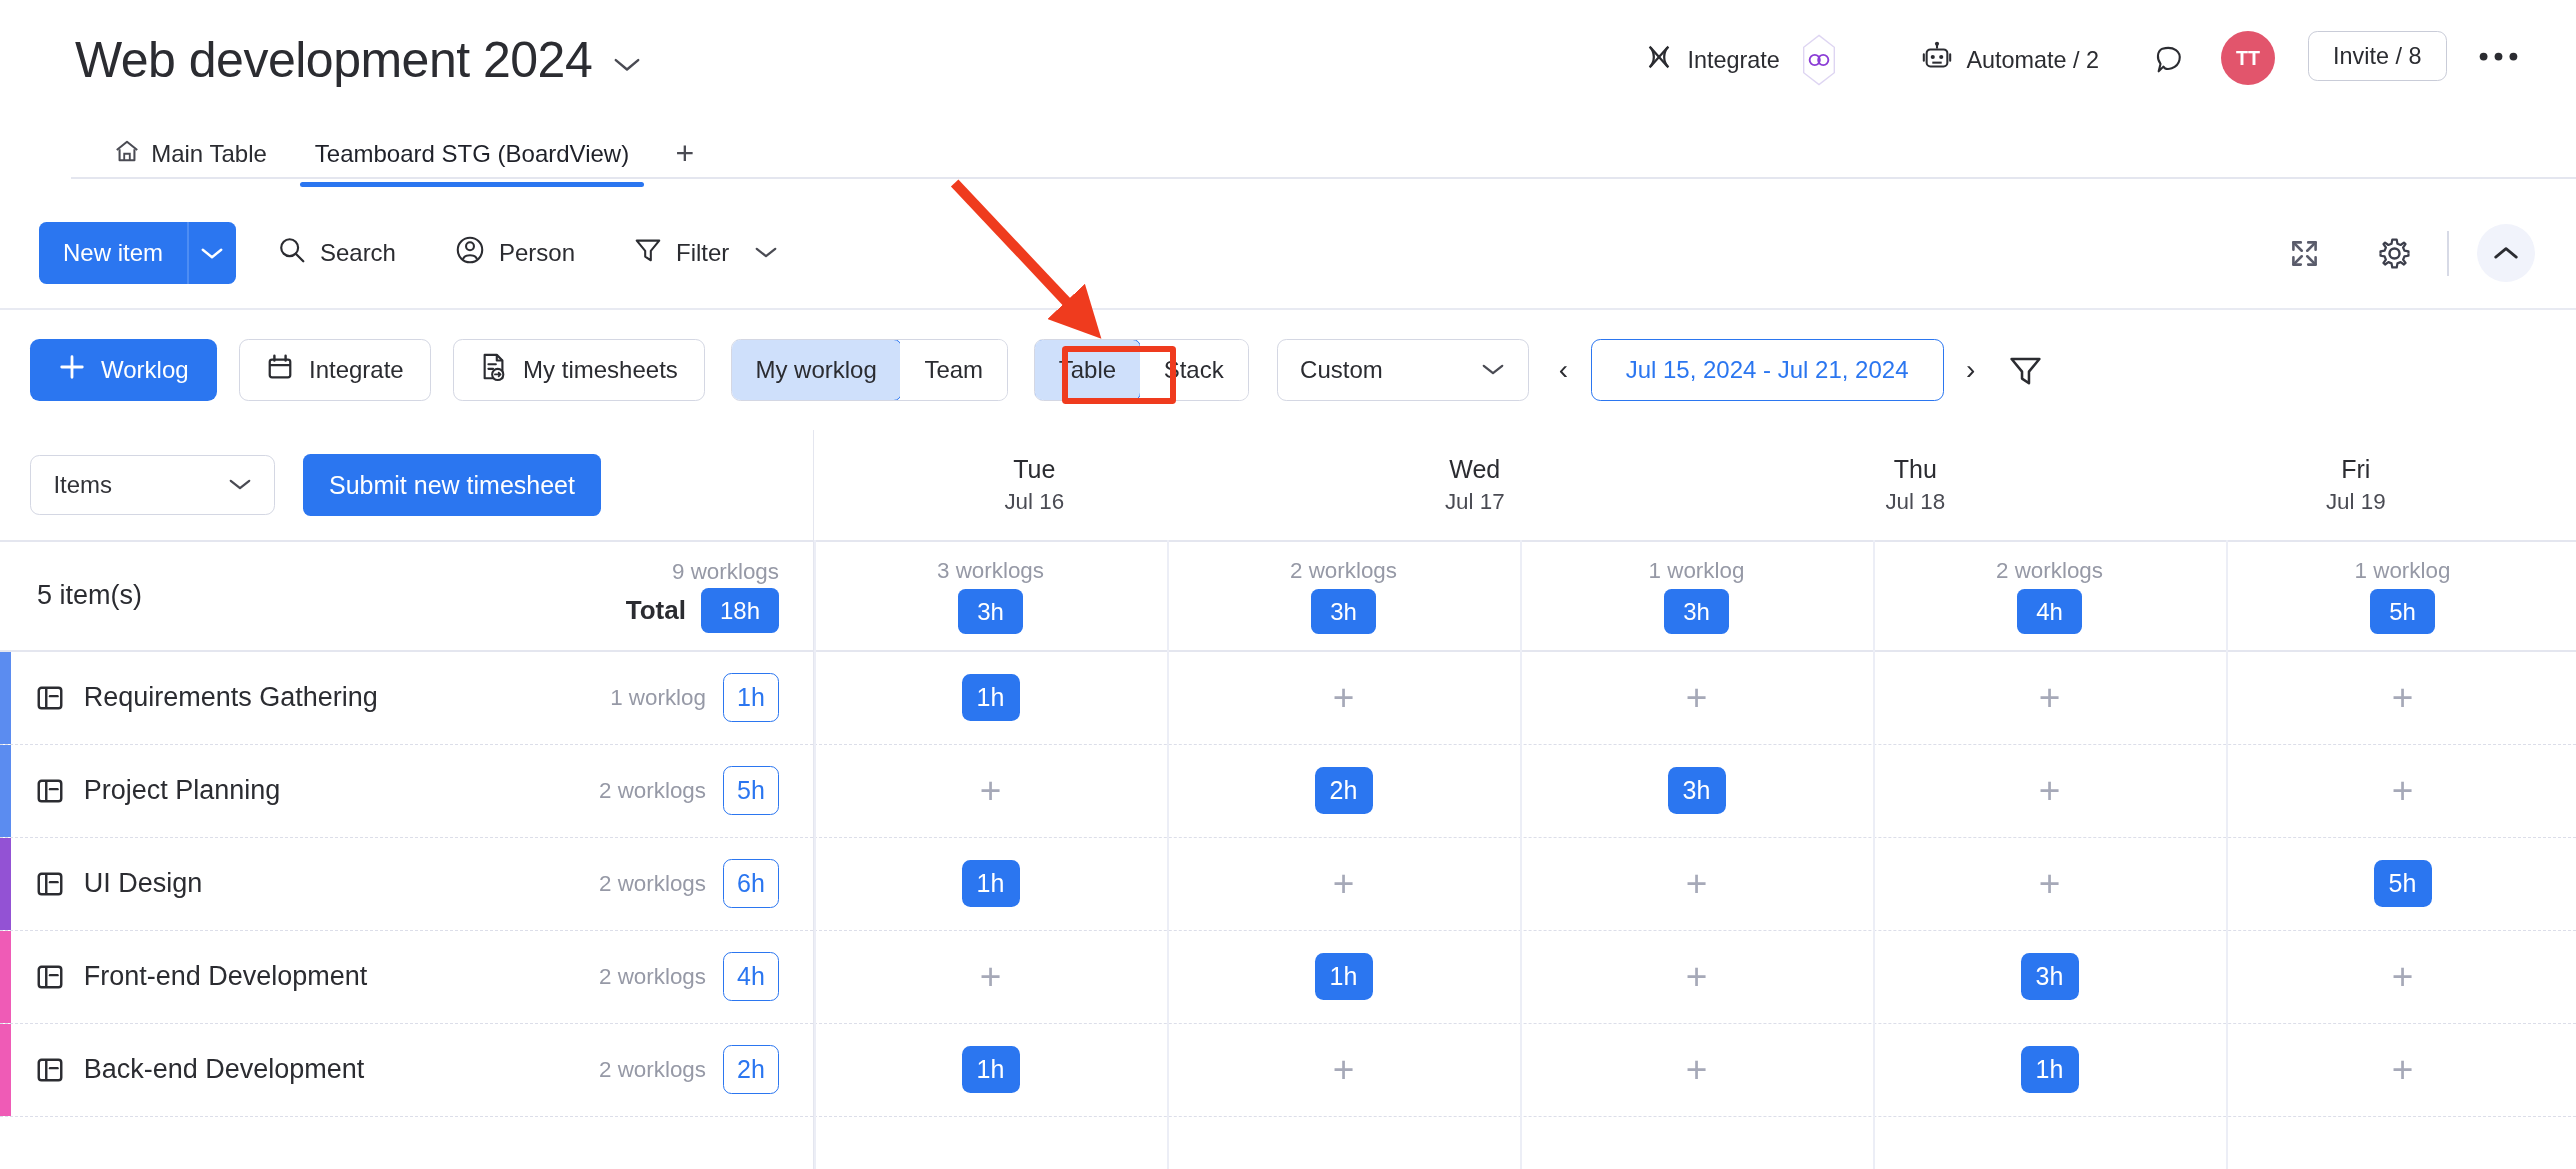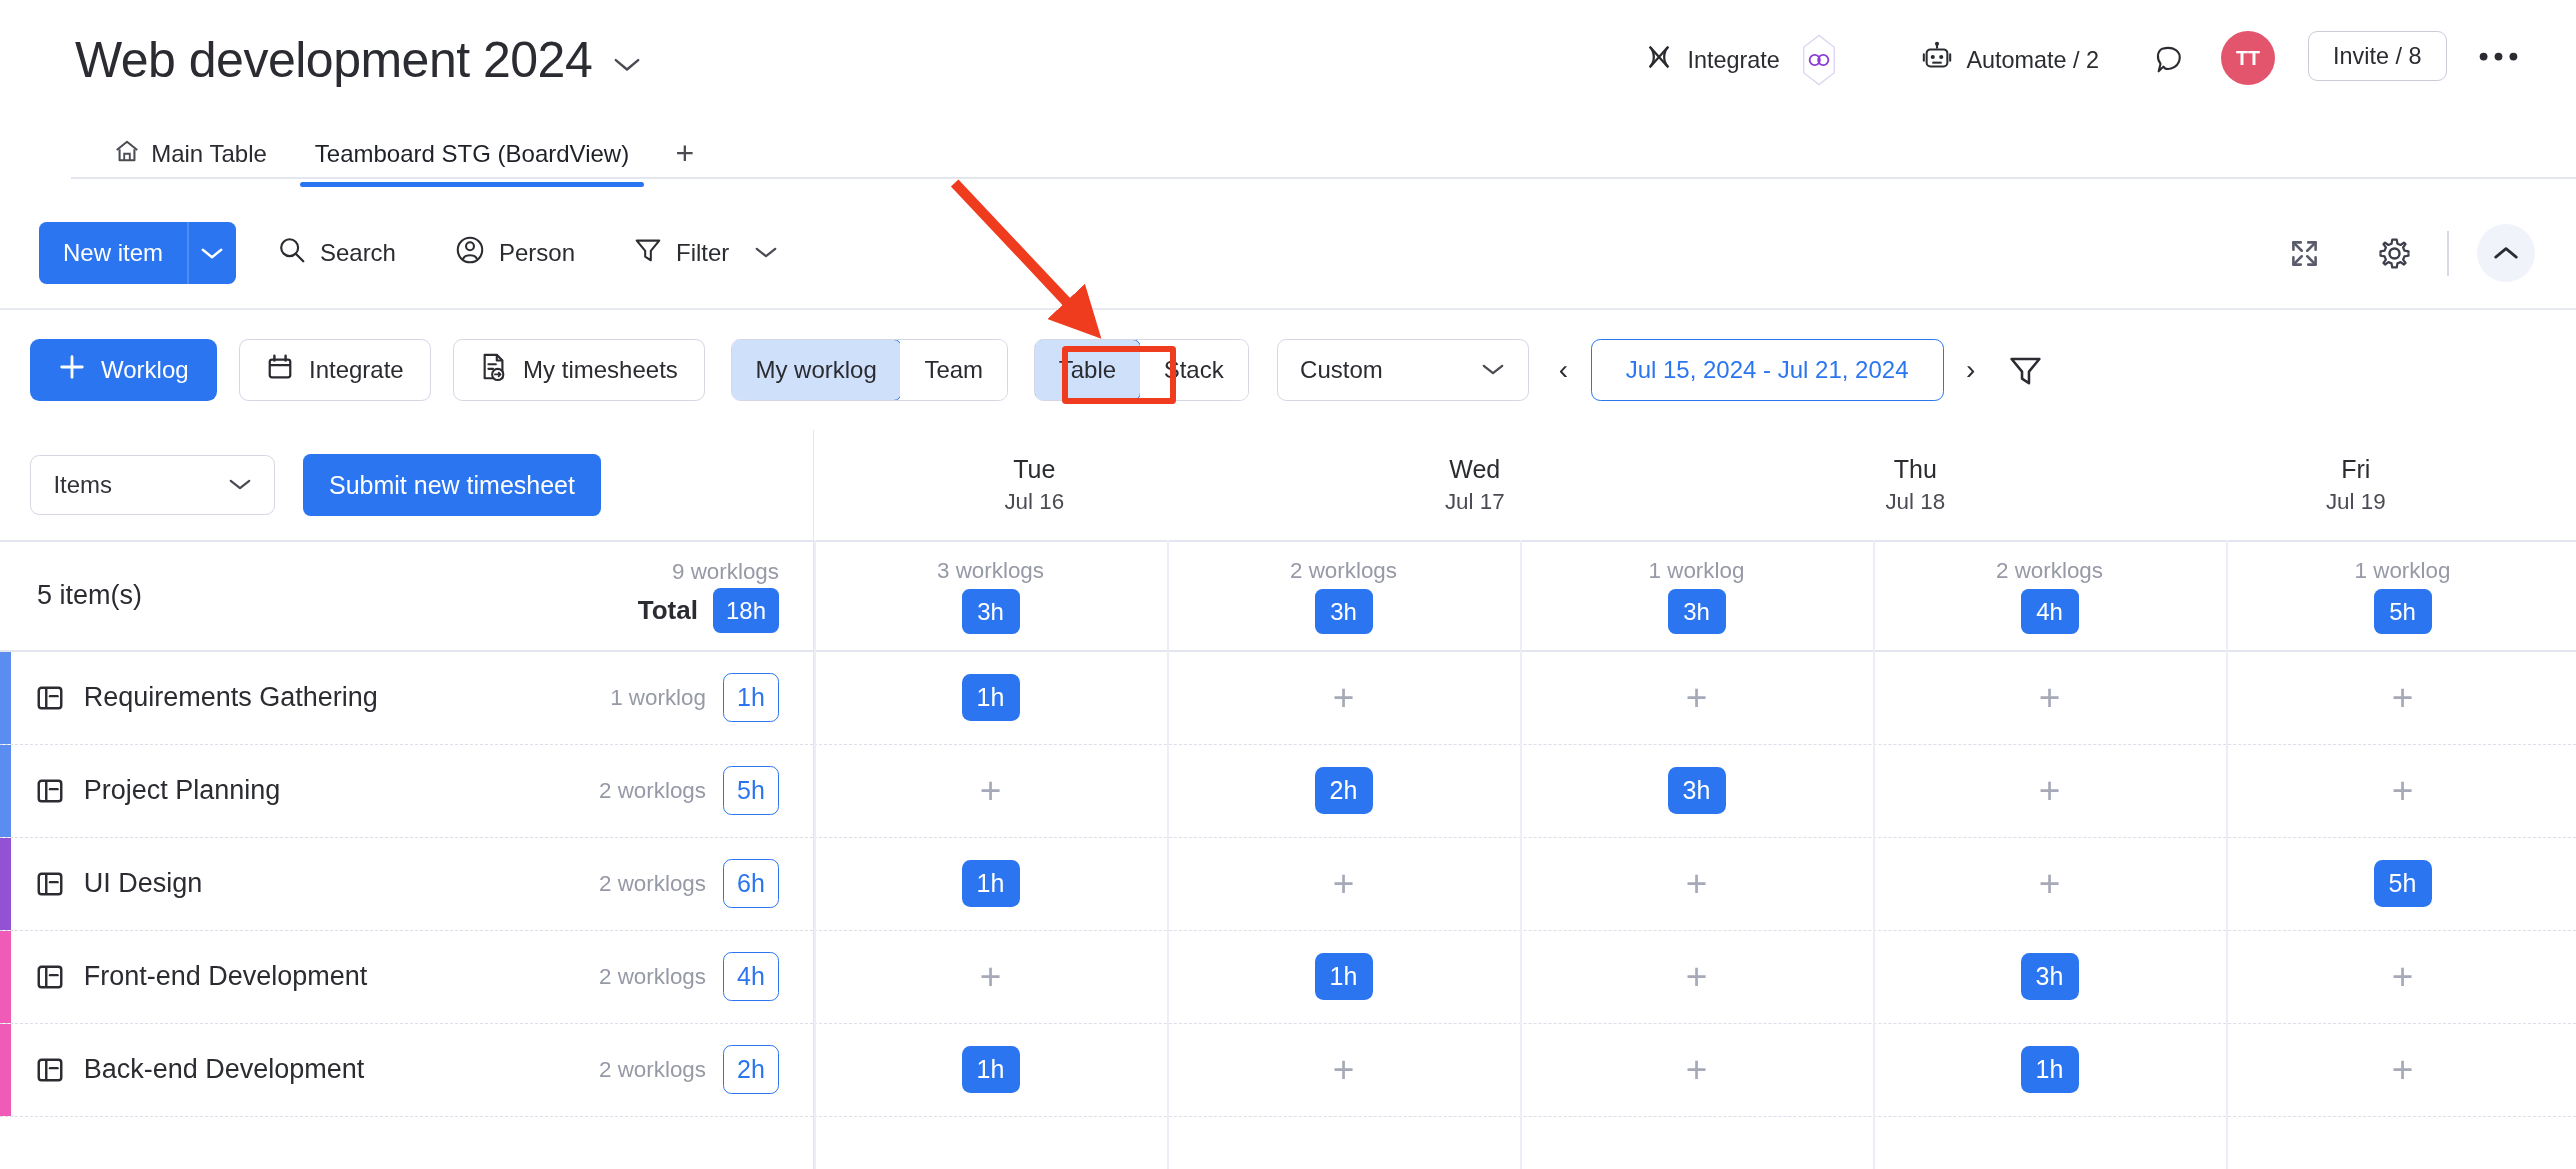--- a/index.html
+++ b/index.html
@@ -166,21 +166,21 @@
   .day .dat { font-size:22.4px; color:#4a4b53; }
 
   .total-row { height:108px; display:flex; align-items:center; padding:0 34px 0 37px; }
   .itemcount { font-size:27px; color:#2b2c31; }
   .total-right { margin-left:auto; display:flex; flex-direction:column; align-items:flex-end; gap:3.7px; }
   .wl-small { font-size:22.4px; color:#9699a6; }
   .total-line { display:flex; align-items:center; gap:15px; }
   .total-lbl { font-size:26px; color:#2b2c31; font-weight:700; }
   .chip-blue {
     background:#2b76f0; color:#fff; border-radius:7.5px;
-    min-width:58px; height:45px; padding:0 13px;
+    min-width:58px; height:45px; padding:0 19px;
     display:flex; align-items:center; justify-content:center; font-size:24px;
   }
   .total-days { display:flex; height:108px; }
   .total-day { flex:1 0 353px; width:353px; display:flex; flex-direction:column;
                align-items:center; justify-content:center; gap:5.6px; }
   .total-rule { height:1.9px; background:#e4e6ef; }
 
   .trow { height:93px; display:flex; align-items:center; position:relative;
           border-bottom:0.9px dashed #dcdee9; }
   .trow:last-child { border-bottom:0.9px dashed #dcdee9; }

